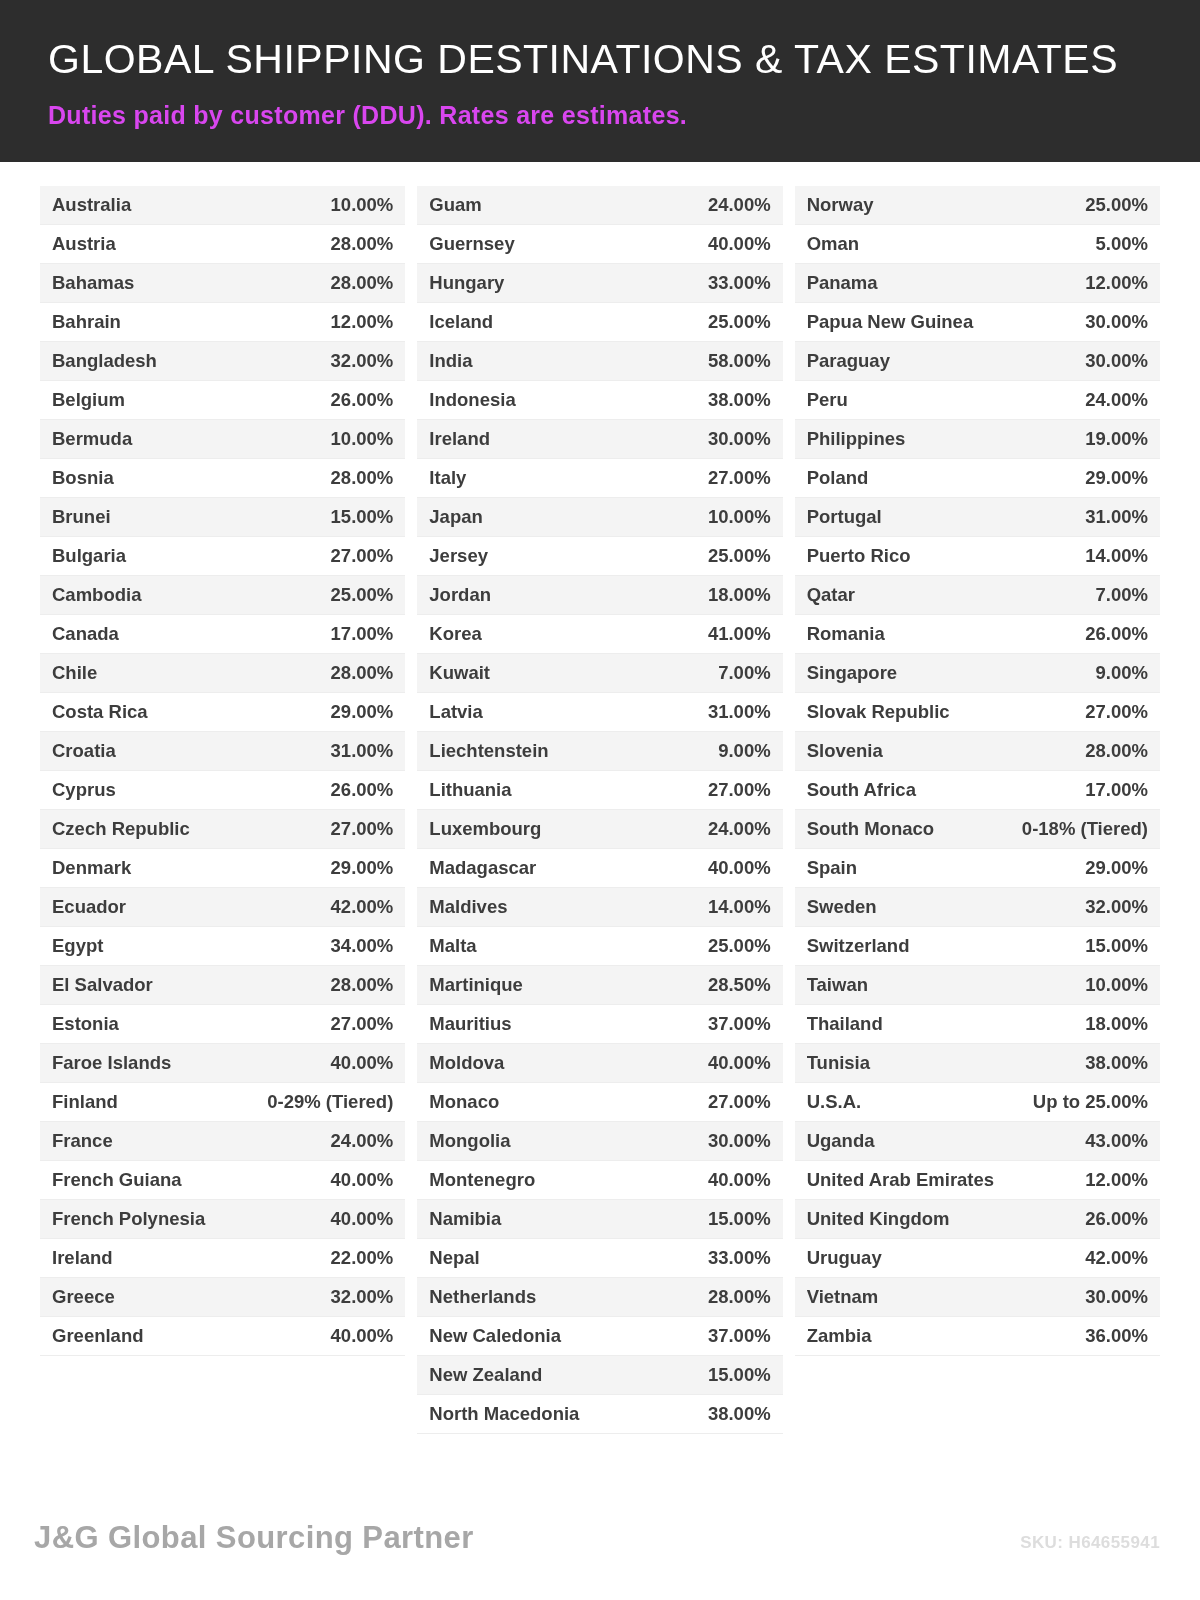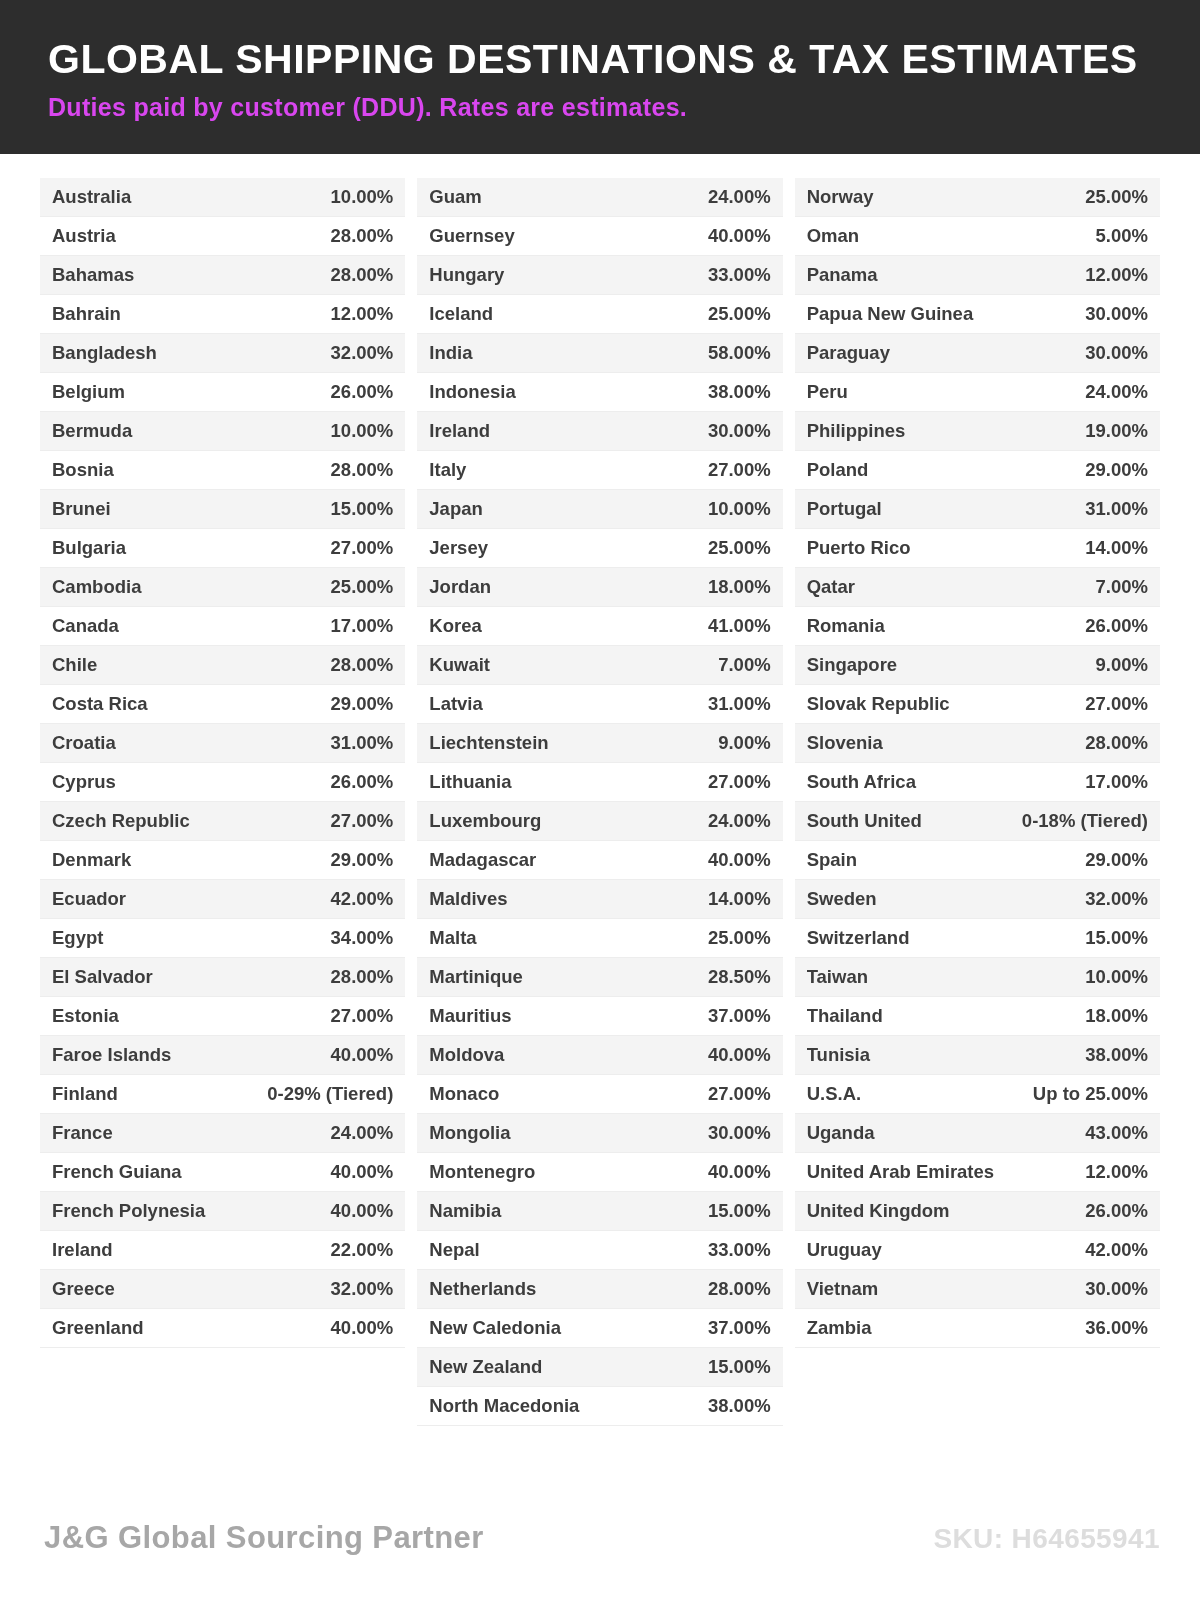--- a/index.html
+++ b/index.html
@@ -15,23 +15,23 @@
     overflow: hidden;
   }
 
   
   .header {
     background: #2d2d2d;
     color: #ffffff;
     padding: 38px 48px 32px 48px;
   }
   .header h1 {
-    margin: 0 0 12px 0;
+    margin: 0 0 20px 0;
     font-size: 41px;
-    font-weight: 700;
+    font-weight: 400;
     letter-spacing: 0.5px;
     line-height: 1.05;
     white-space: nowrap;
   }
   .header p {
     margin: 0;
     font-size: 25px;
     font-weight: 700;
     color: #d946ef;
     letter-spacing: 0.3px;
@@ -66,35 +66,35 @@
     padding-right: 10px;
   }
   .row .rate {
     white-space: nowrap;
     text-align: right;
   }
 
   
   .footer {
     position: absolute;
-    left: 44px;
+    left: 34px;
     right: 40px;
     bottom: 44px;
     display: flex;
     justify-content: space-between;
     align-items: baseline;
   }
   .brand {
     font-size: 31px;
     font-weight: 800;
     color: #a7a7a7;
     letter-spacing: 0.4px;
   }
   .sku {
-    font-size: 28px;
+    font-size: 17px;
     font-weight: 700;
     color: #dddddd;
     letter-spacing: 0.4px;
   }
 </style>
 </head>
 <body>
 
 <div class="page">
 
@@ -415,21 +415,21 @@
         </div>
         <div class="row">
           <span class="country">Slovenia</span>
           <span class="rate">28.00%</span>
         </div>
         <div class="row">
           <span class="country">South Africa</span>
           <span class="rate">17.00%</span>
         </div>
         <div class="row">
-          <span class="country">South United</span>
+          <span class="country">South Monaco</span>
           <span class="rate">0-18% (Tiered)</span>
         </div>
         <div class="row">
           <span class="country">Spain</span>
           <span class="rate">29.00%</span>
         </div>
         <div class="row">
           <span class="country">Sweden</span>
           <span class="rate">32.00%</span>
         </div>

